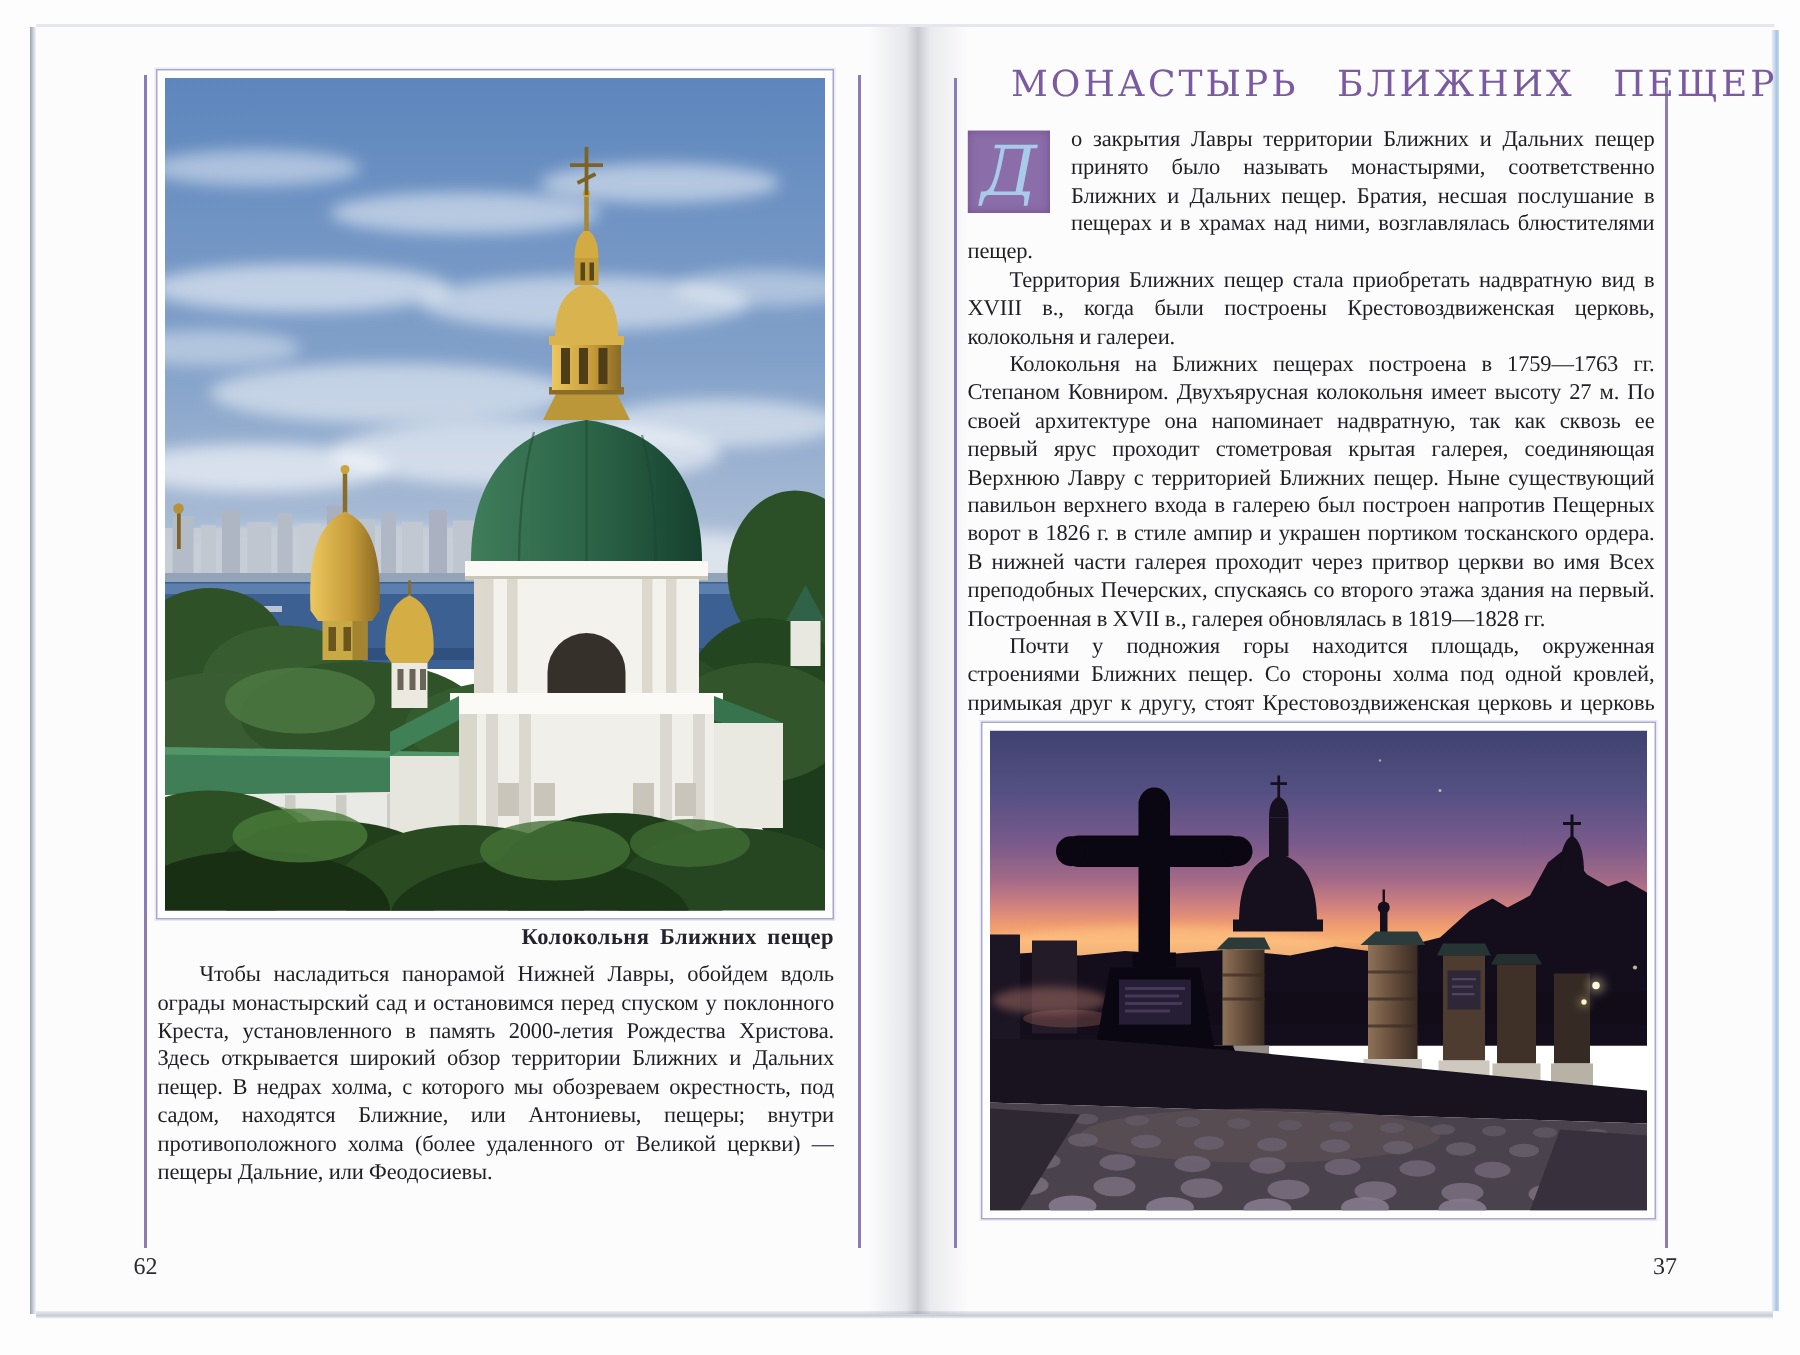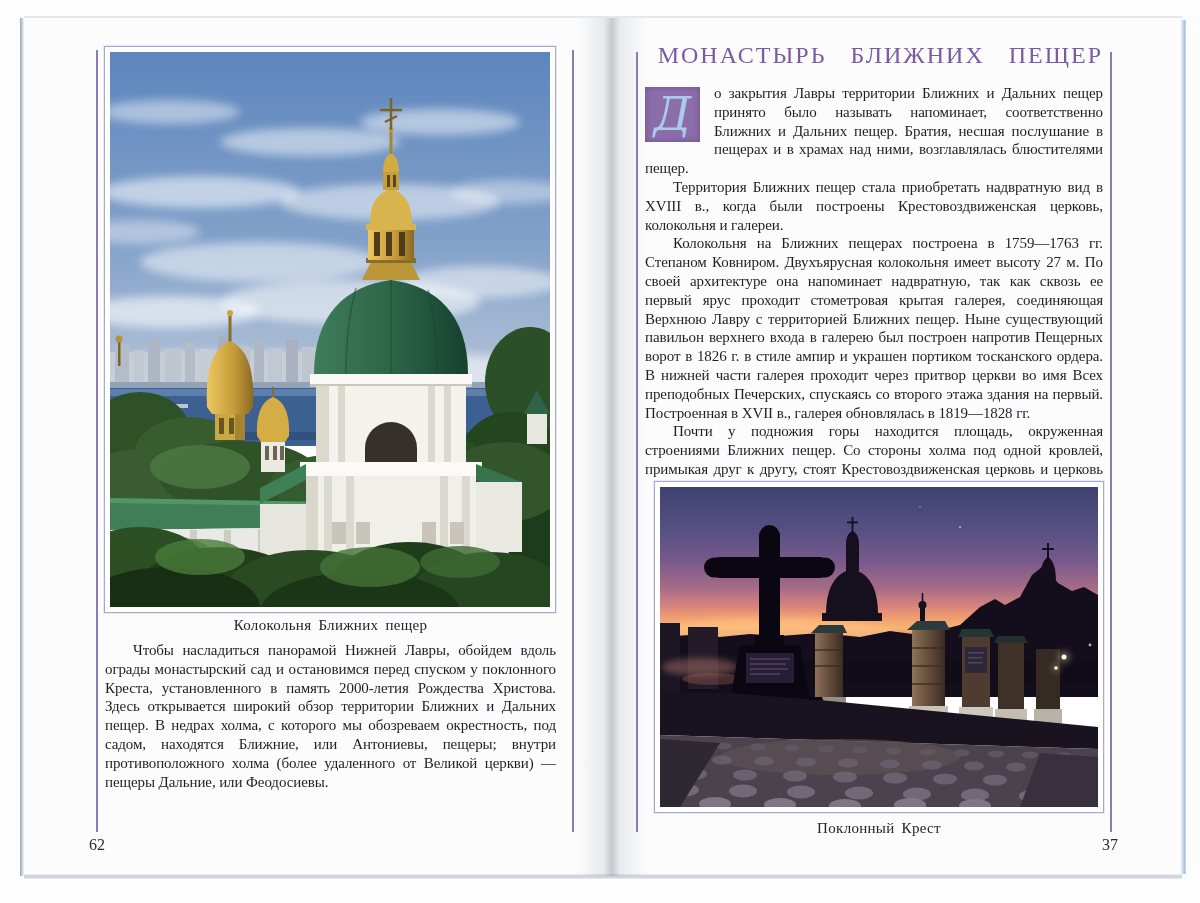--- a/index.html
+++ b/index.html
@@ -21,21 +21,21 @@
 
   
   .vrule{position:absolute;width:2px;background:#8b7cb2;}
 
   
   .photo-frame{position:absolute;background:#fff;border:1px solid #a9a9cd;padding:5px;box-sizing:border-box;
      box-shadow:0 0 0 1px rgba(210,210,230,.45);}
   .photo-frame .ph{width:100%;height:100%;display:block;}
   .photo-frame svg{display:block;width:100%;height:100%;}
 
-  .caption{position:absolute;text-align:center;font-weight:normal;font-size:15px;color:#24222b;
+  .caption{position:absolute;text-align:right;font-weight:bold;font-size:15px;color:#24222b;
      letter-spacing:.3px;word-spacing:3px;}
 
   .body-text{position:absolute;font-size:15px;line-height:18.8px;text-align:justify;color:#1f1d25;
      letter-spacing:-.1px;overflow:hidden;}
   .body-text p{margin:0;text-indent:28px;}
   .body-text p.nofirst{text-indent:0;}
 
   .heading{position:absolute;text-align:right;font-family:"DejaVu Serif",serif;font-size:24px;
      color:#7a5ba2;letter-spacing:2px;word-spacing:16px;font-weight:500;white-space:nowrap;}
 
@@ -251,24 +251,24 @@
 
   <div class="body-text" style="left:105px;top:641px;width:451px;height:194px;">
     <p>Чтобы насладиться панорамой Нижней Лавры, обойдем вдоль ограды монастырский сад и остановимся перед спуском у поклонного Креста, установленного в память 2000-летия Рождества Христова. Здесь открывается широкий обзор территории Ближних и Дальних пещер. В недрах холма, с которого мы обозреваем окрестность, под садом, находятся Ближние, или Антониевы, пещеры; внутри противоположного холма (более удаленного от Великой церкви) — пещеры Дальние, или Феодосиевы.</p>
   </div>
 
   <div class="pagenum" style="left:79px;top:836px;">62</div>
 
   <div class="vrule" style="left:636px;top:52px;height:780px;"></div>
   <div class="vrule" style="left:1110px;top:52px;height:780px;"></div>
 
-  <div class="heading" style="left:645px;top:42px;width:458px;font-family:Liberation Serif, serif;">МОНАСТЫРЬ БЛИЖНИХ ПЕЩЕР</div>
+  <div class="heading" style="left:674px;top:42px;width:458px;">МОНАСТЫРЬ БЛИЖНИХ ПЕЩЕР</div>
 
   <div class="body-text" style="left:645px;top:84px;width:458px;height:396px;">
-    <p class="nofirst"><span class="dropcap">Д</span><span>о закрытия Лавры территории Ближних и Дальних пещер принято было называть напоминает, соответственно Ближних и Дальних пещер. Братия, несшая послушание в пещерах и в храмах над ними, возглавлялась блюстителями пещер.</span></p>
+    <p class="nofirst"><span class="dropcap">Д</span><span>о закрытия Лавры территории Ближних и Дальних пещер принято было называть монастырями, соответственно Ближних и Дальних пещер. Братия, несшая послушание в пещерах и в храмах над ними, возглавлялась блюстителями пещер.</span></p>
     <p>Территория Ближних пещер стала приобретать надвратную вид в XVIII в., когда были построены Крестовоздвиженская церковь, колокольня и галереи.</p>
     <p>Колокольня на Ближних пещерах построена в 1759—1763 гг. Степаном Ковниром. Двухъярусная колокольня имеет высоту 27 м. По своей архитектуре она напоминает надвратную, так как сквозь ее первый ярус проходит стометровая крытая галерея, соединяющая Верхнюю Лавру с территорией Ближних пещер. Ныне существующий павильон верхнего входа в галерею был построен напротив Пещерных ворот в 1826 г. в стиле ампир и украшен портиком тосканского ордера. В нижней части галерея проходит через притвор церкви во имя Всех преподобных Печерских, спускаясь со второго этажа здания на первый. Построенная в XVII в., галерея обновлялась в 1819—1828 гг.</p>
     <p>Почти у подножия горы находится площадь, окруженная строениями Ближних пещер. Со стороны холма под одной кровлей, примыкая друг к другу, стоят Крестовоздвиженская церковь и церковь Всех преподобных Печерских (Теплый храм).</p>
   </div>
 
   <div class="photo-frame" style="left:654px;top:481px;width:450px;height:332px;">
     <span class="ph">
     <svg viewBox="0 0 438 320" preserveAspectRatio="none">
       <defs>
         <linearGradient id="skyR" x1="0" y1="0" x2="0" y2="1">
@@ -433,17 +433,16 @@
           <ellipse cx="250" cy="318" rx="16" ry="7"></ellipse>
               <ellipse cx="315" cy="319" rx="16" ry="7"></ellipse>
         </g>
         <polygon points="0,252 60,256 20,320 0,320" fill="#2e2833"></polygon>
         <polygon points="380,266 438,270 438,320 360,320" fill="#38313d"></polygon>
       </g>
     </svg>
     </span>
   </div>
 
-  <div class="caption" style="left:654px;top:820px;width:450px;">Поклонный Крест</div>
 
   <div class="pagenum" style="left:1092px;top:836px;">37</div>
 
 </div>
 
 </body></html>

